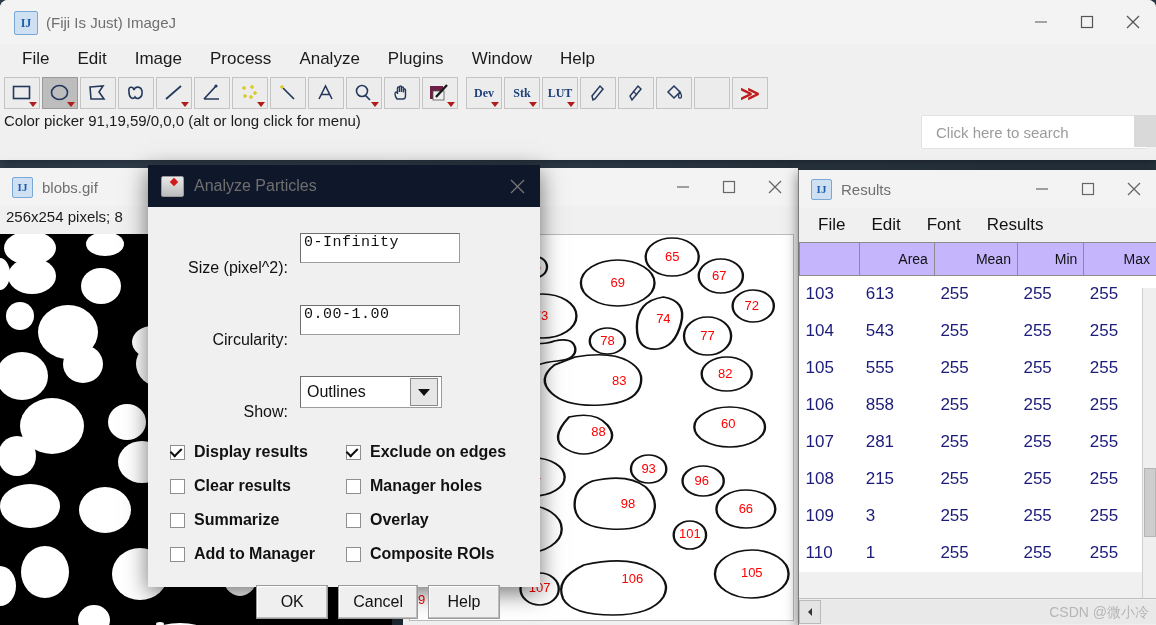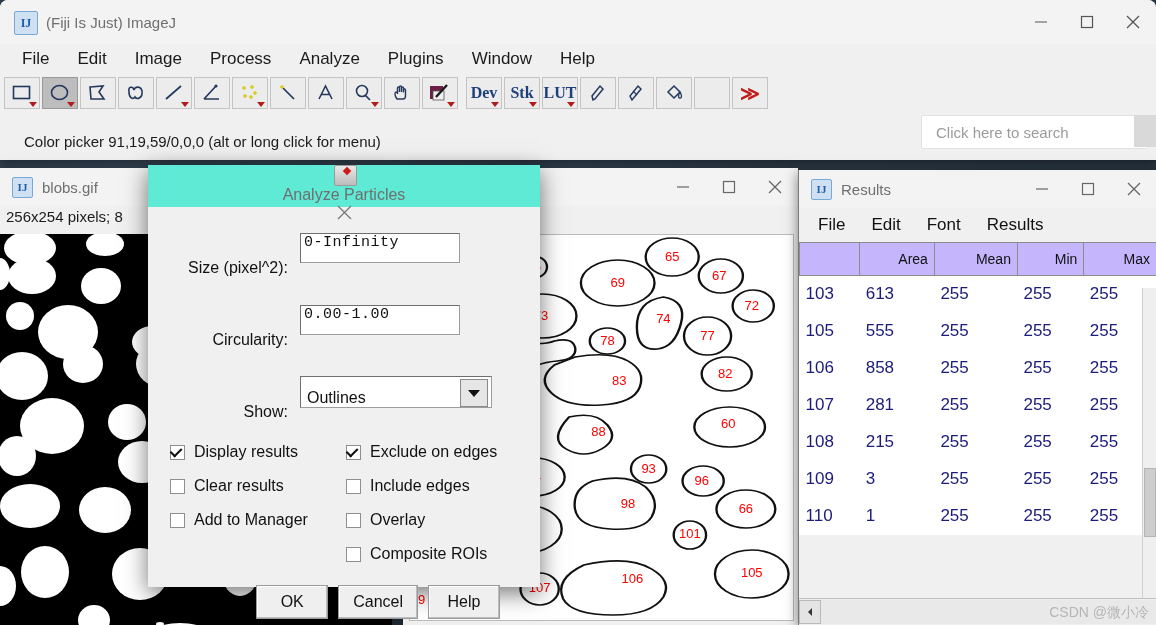--- a/index.html
+++ b/index.html
@@ -39,28 +39,28 @@
   
   .toolbar{height:38px;display:flex;align-items:center;padding-left:4px;background:#f0f0f0;}
   .tbtn{
     width:36px;height:32px;margin-right:2px;background:#ececec;
     border:1px solid #c4c4c4;display:flex;align-items:center;justify-content:center;
     position:relative;box-sizing:border-box;
   }
   .tbtn.sel{background:#bdbdbd;border-color:#9a9a9a;}
   .tbtn .tri{position:absolute;right:2px;bottom:1px;width:0;height:0;
     border-left:4px solid transparent;border-right:4px solid transparent;border-top:5px solid #b01c1c;}
-  .tbtn .lbl{font-size:16px;color:#1d3f7a;font-family:"Liberation Serif",serif;font-weight:bold;}
+  .tbtn .lbl{font-size:12px;color:#1d3f7a;font-family:"Liberation Serif",serif;font-weight:bold;}
   .tbtn svg{display:block;}
   .tbtn.gap{margin-left:6px;}
   .tbtn.blank{}
   .more{color:#c01c1c;font-size:19px;font-weight:bold;}
 
   
-  .statusrow{height:38px;display:flex;align-items:flex-end;background:#f0f0f0;position:relative;margin-left:20px;}
+  .statusrow{height:38px;display:flex;align-items:flex-start;background:#f0f0f0;position:relative;}
   .statustext{font-size:15px;color:#1b1b1b;margin-left:4px;}
   .searchbox{
     position:absolute;right:8px;top:3px;width:225px;height:32px;background:#fff;
     border:1px solid #e2e2e2;display:flex;align-items:center;border-radius:2px;
   }
   .searchbox .ph{font-size:15px;color:#9b9b9b;margin-left:14px;}
   .searchgrip{position:absolute;right:0;top:3px;width:22px;height:32px;background:#d9d9d9;}
 
   
   .ijwin{position:absolute;background:#f0f0f0;box-shadow:0 3px 12px rgba(0,0,0,.5);}
@@ -99,45 +99,45 @@
   .hscroll .track{flex:1 1 auto;height:24px;background:#e9e9e9;position:relative;}
   .watermark{position:absolute;right:8px;bottom:2px;font-size:14px;color:#b5b5b5;}
   .vscroll{position:absolute;right:0;top:118px;bottom:26px;width:14px;background:#efefef;border-left:1px solid #d0d0d0;}
   .vscroll .thumb{position:absolute;left:1px;right:1px;top:58%;height:22%;background:#cdcdcd;border:1px solid #b5b5b5;box-sizing:border-box;}
 
   
   #analyze-dialog{
     position:absolute;left:148px;top:165px;width:392px;height:422px;
     background:#f0f0f0;box-shadow:0 6px 22px rgba(0,0,0,.55);
   }
-  .dlg-title{height:42px;display:flex;align-items:center;background:#5eead4;flex-direction:column;}
+  .dlg-title{height:42px;display:flex;align-items:center;background:#0f172a;}
   .dlg-title .dic{width:21px;height:19px;margin-left:13px;margin-right:10px;flex:0 0 auto;position:relative;
     background:linear-gradient(#e9e9e9,#bcbcbc);border:1px solid #9a9a9a;border-radius:2px;overflow:hidden;}
   .dlg-title .dic:after{content:"";position:absolute;left:9px;top:2px;width:6px;height:6px;background:#d01a1a;
     transform:rotate(45deg);}
   .dlg-title .dt{font-size:16px;color:#6f6f6f;flex:1 1 auto;}
   .dlg-title .dx{width:46px;height:42px;display:flex;align-items:center;justify-content:center;color:#666;}
   .dlg-body{padding:12px 18px 0 18px;}
   .frow{display:flex;align-items:center;margin-bottom:14px;}
   .flabel{width:122px;text-align:right;font-size:16px;color:#111;padding-right:12px;margin-top:40px;}
   .finput{
     width:160px;height:30px;background:#fff;border:1px solid #9c9c9c;border-top-color:#6f6f6f;border-left-color:#6f6f6f;
     font-family:"Liberation Mono",monospace;font-size:15px;color:#111;
     display:flex;align-items:flex-start;padding-left:3px;box-sizing:border-box;letter-spacing:.5px;
   }
   .fselect{
-    width:192px;height:32px;background:#fff;border:1px solid #9c9c9c;border-top-color:#6f6f6f;border-left-color:#6f6f6f;
-    display:flex;align-items:flex-end;box-sizing:border-box;position:relative;
+    width:142px;height:32px;background:#fff;border:1px solid #9c9c9c;border-top-color:#6f6f6f;border-left-color:#6f6f6f;
+    display:flex;align-items:center;box-sizing:border-box;position:relative;
   }
   .fselect .v{font-size:16px;color:#111;padding-left:6px;flex:1 1 auto;}
   .fselect .arrowbtn{width:26px;height:26px;margin-right:3px;background:#e6e6e6;border:1px solid #8a8a8a;
     display:flex;align-items:center;justify-content:center;}
   .fselect .arrowbtn i{width:0;height:0;border-left:6px solid transparent;border-right:6px solid transparent;border-top:7px solid #111;display:block;}
   .checks{display:flex;margin-top:6px;padding-left:4px;}
-  .checkcol{width:188px;}
+  .checkcol{width:188px;font-weight:bold;}
   .chk{display:flex;align-items:center;height:34px;}
   .box{width:15px;height:15px;border:1px solid #8e8e8e;background:#fff;margin-right:9px;flex:0 0 auto;
     display:flex;align-items:center;justify-content:center;box-sizing:border-box;}
   .box.on:after{content:"";width:9px;height:5px;border-left:2px solid #111;border-bottom:2px solid #111;
     transform:rotate(-45deg) translateY(-2px);}
   .chk .cl{font-size:16px;color:#111;}
   .dlg-buttons{display:flex;justify-content:flex-end;gap:10px;padding:14px 22px 0 0;}
   .dbtn{min-width:72px;height:34px;background:#efefef;border:1px solid #9a9a9a;
     box-shadow:inset -1px -1px 0 #bdbdbd, inset 1px 1px 0 #ffffff;
     display:flex;align-items:center;justify-content:center;font-size:16px;color:#111;padding:0 14px;box-sizing:border-box;}
@@ -502,20 +502,27 @@
     </thead>
     <tbody id="results-body">
         <tr>
           <td class="idx">103</td>
           <td class="">613</td>
           <td class="">255</td>
           <td class="">255</td>
           <td class="">255</td>
         </tr>
         <tr>
+          <td class="idx">104</td>
+          <td class="">543</td>
+          <td class="">255</td>
+          <td class="">255</td>
+          <td class="">255</td>
+        </tr>
+        <tr>
           <td class="idx">105</td>
           <td class="">555</td>
           <td class="">255</td>
           <td class="">255</td>
           <td class="">255</td>
         </tr>
         <tr>
           <td class="idx">106</td>
           <td class="">858</td>
           <td class="">255</td>
@@ -611,32 +618,36 @@
         <div class="chk">
           <span class="box on"></span>
           <span class="cl">Display results</span>
         </div>
         <div class="chk">
           <span class="box"></span>
           <span class="cl">Clear results</span>
         </div>
         <div class="chk">
           <span class="box"></span>
+          <span class="cl">Summarize</span>
+        </div>
+        <div class="chk">
+          <span class="box"></span>
           <span class="cl">Add to Manager</span>
         </div>
       </div>
 
       <div class="checkcol">
         <div class="chk">
           <span class="box on"></span>
           <span class="cl">Exclude on edges</span>
         </div>
         <div class="chk">
           <span class="box"></span>
-          <span class="cl">Include edges</span>
+          <span class="cl">Manager holes</span>
         </div>
         <div class="chk">
           <span class="box"></span>
           <span class="cl">Overlay</span>
         </div>
         <div class="chk">
           <span class="box"></span>
           <span class="cl">Composite ROIs</span>
         </div>
       </div>

